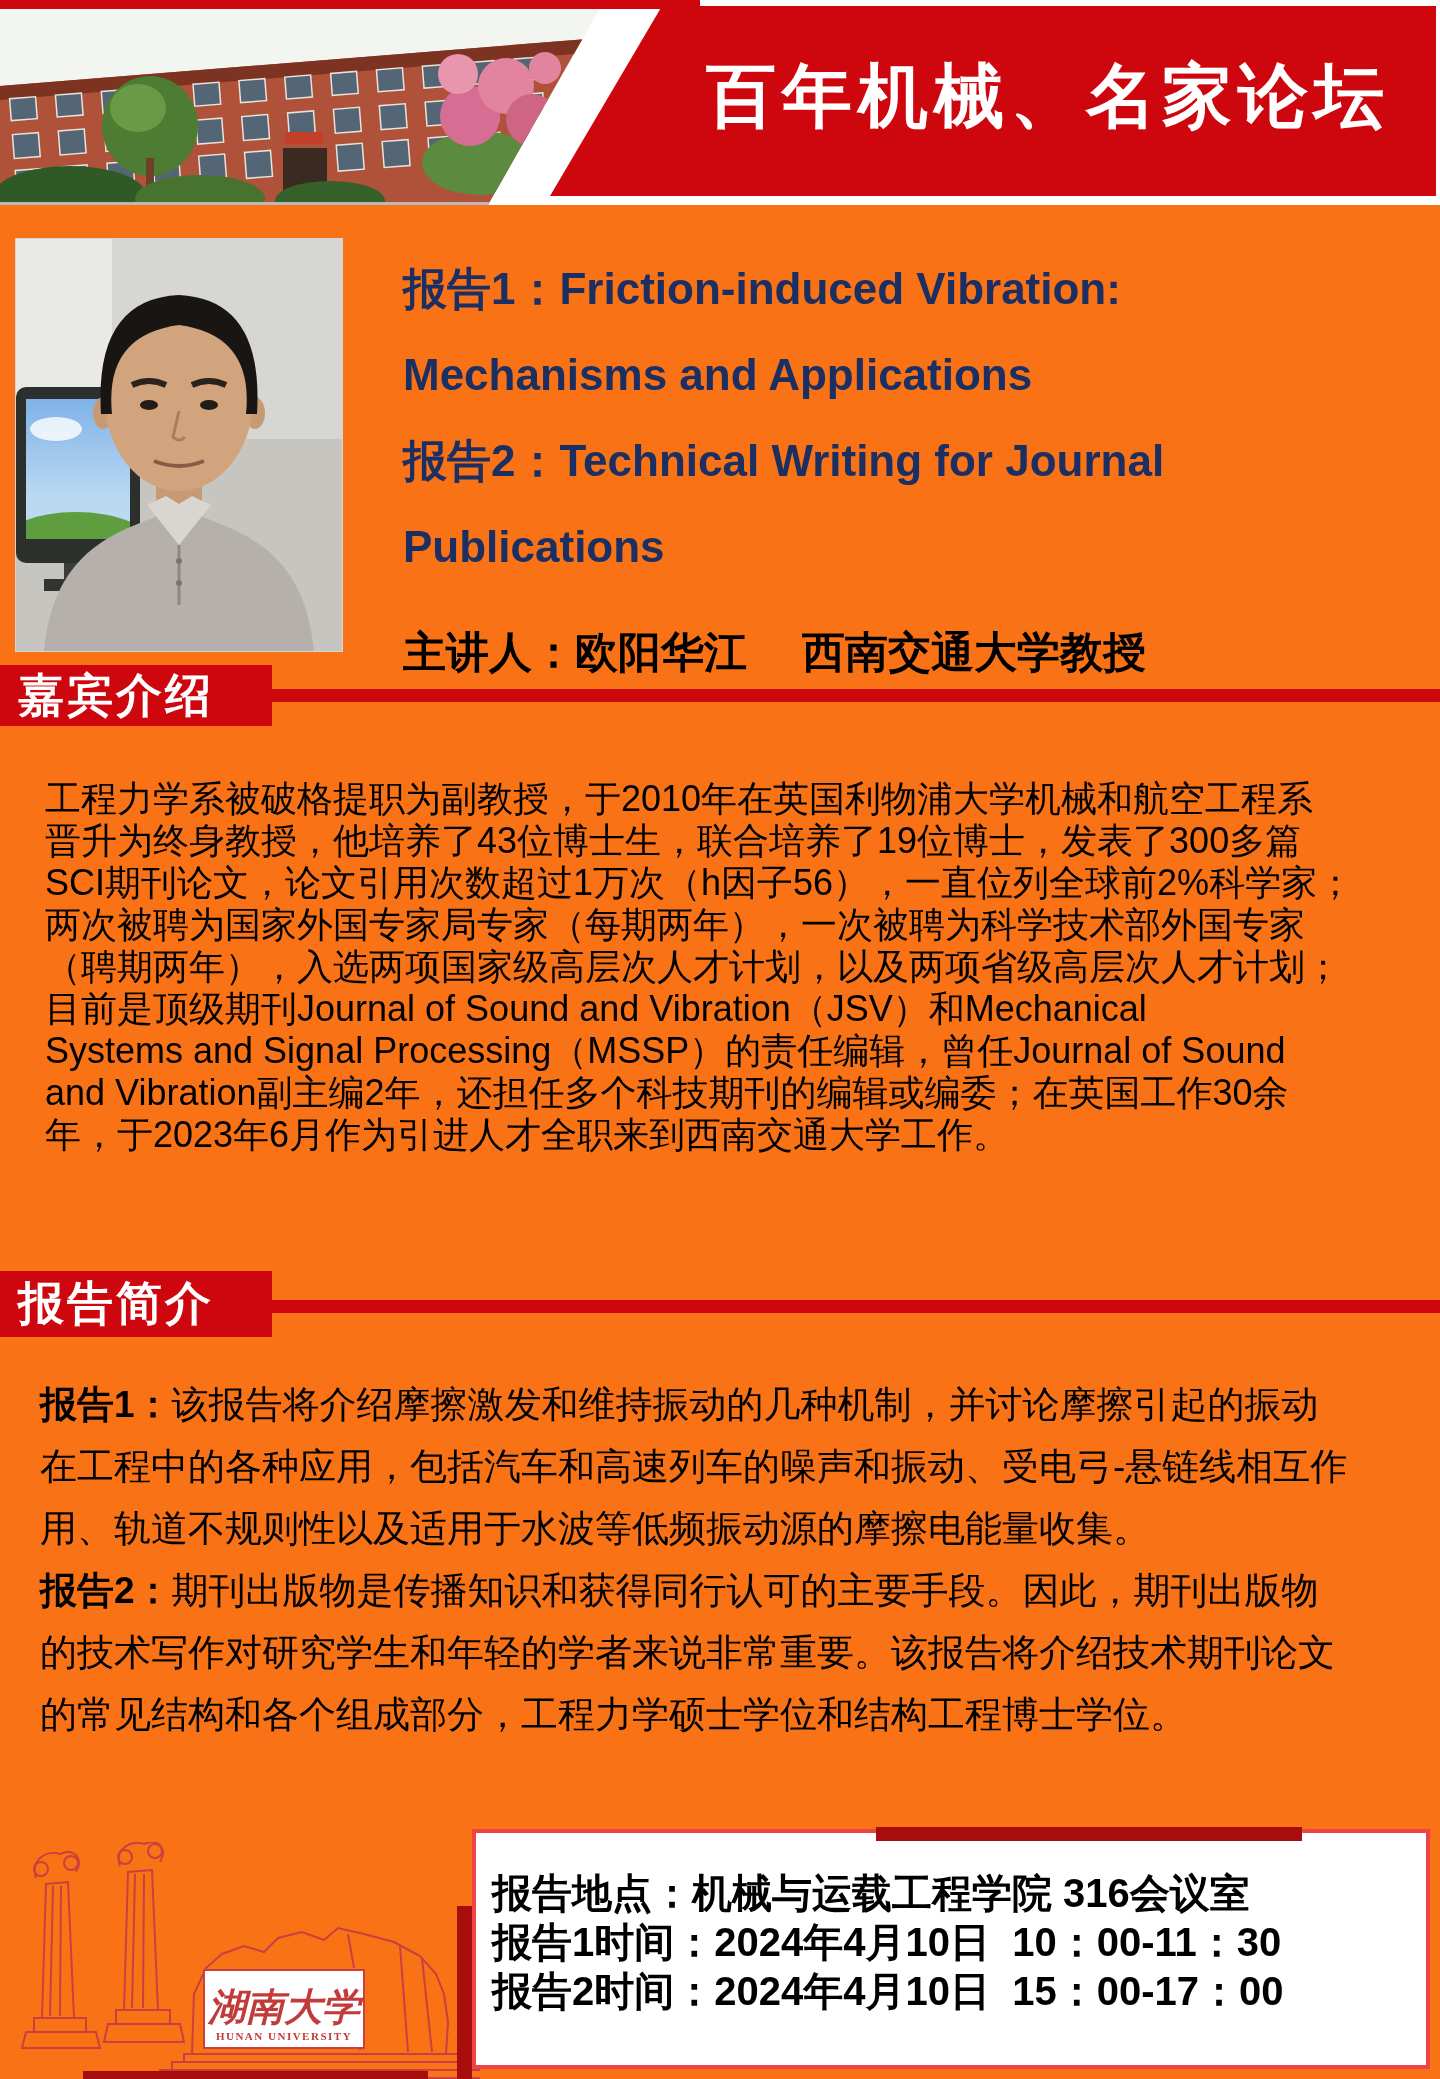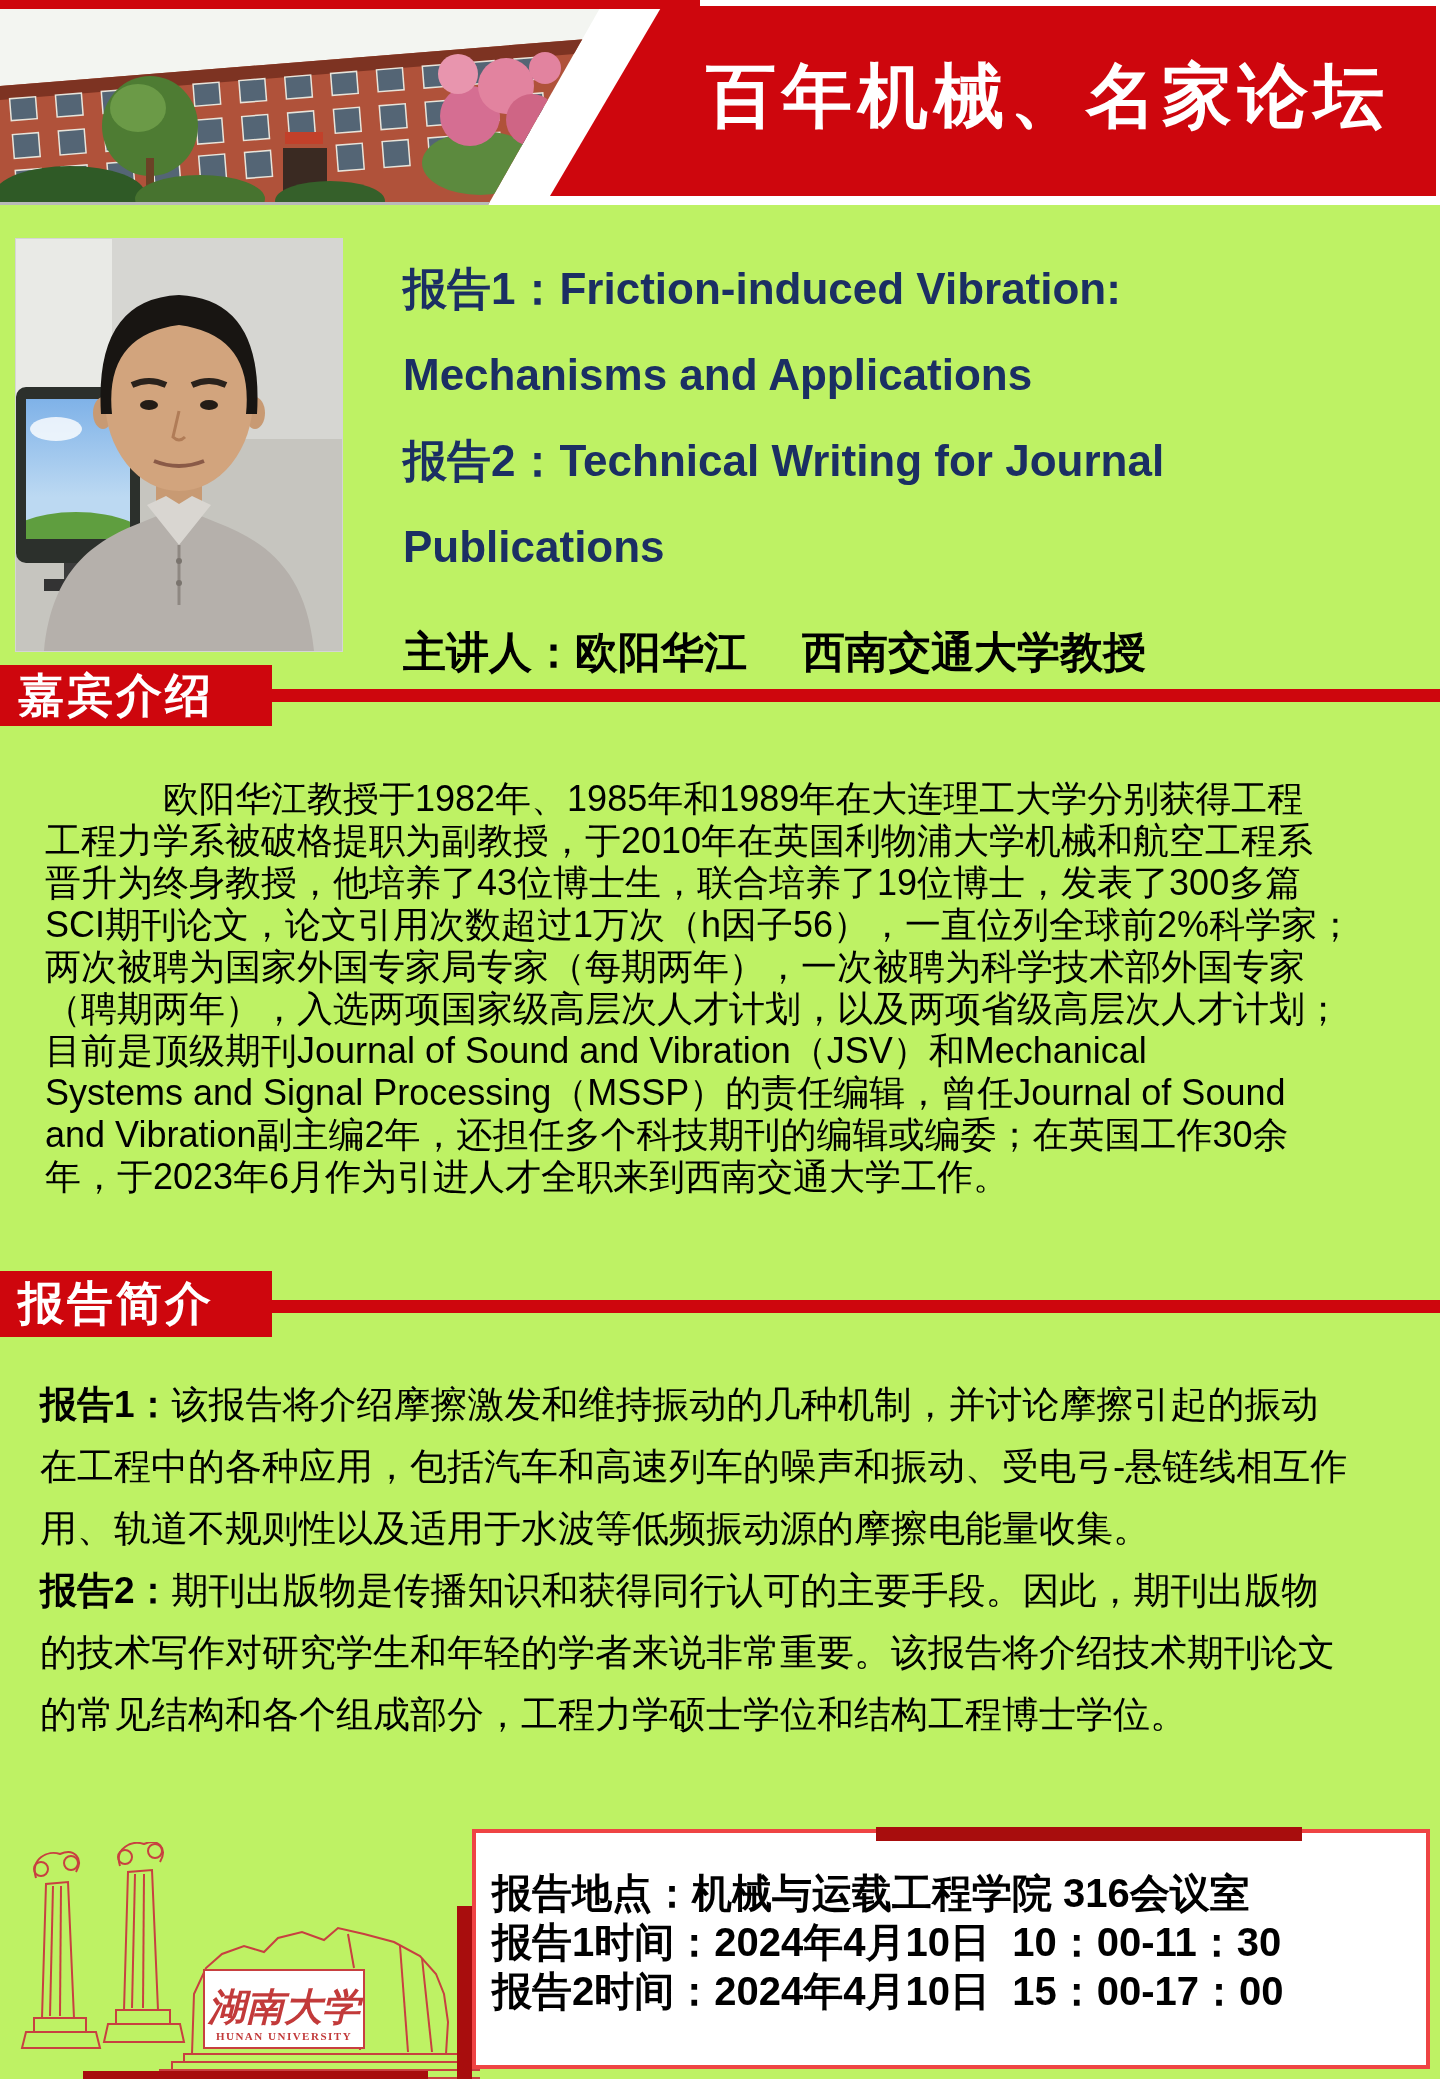--- a/index.html
+++ b/index.html
@@ -1,16 +1,16 @@
 <!DOCTYPE html>
 <html><head>
 <meta charset="utf-8">
 <style>
   html,body{margin:0;padding:0;background:#ffffff;}
-  .poster{position:relative;width:1440px;height:2079px;background:#bef264;overflow:hidden;
+  .poster{position:relative;width:1440px;height:2079px;background:#f97316;overflow:hidden;
           font-family:"Liberation Sans",sans-serif;}
 
   
   .banner{position:absolute;left:0;top:0;width:1440px;height:205px;background:#fff;}
   .banner-topstrip{position:absolute;left:0;top:0;width:700px;height:9px;background:#CE060D;}
   .banner-photo{position:absolute;left:0;top:8px;width:600px;height:197px;
                 clip-path:polygon(0 0,600px 0,488px 100%,0 100%);}
   .banner-red{position:absolute;left:0;top:6px;width:1436px;height:190px;background:#CE060D;
               clip-path:polygon(662px 0,100% 0,100% 100%,550px 100%);}
   .banner-title{position:absolute;left:660px;top:50px;width:776px;text-align:center;
@@ -169,21 +169,20 @@
     <div>报告2：Technical Writing for Journal</div>
     <div>Publications</div>
   </div>
   <div class="speaker">主讲人：欧阳华江　 西南交通大学教授</div>
 
   <div class="hdr-line guest"></div>
   <div class="hdr-box guest">
     <span>嘉宾介绍</span>
   </div>
   <div class="intro">
-    <div class="iline indent">欧阳华江教授于1982年、1985年和1989年在大连理工大学分别获得工程</div>
     <div class="iline">工程力学系被破格提职为副教授，于2010年在英国利物浦大学机械和航空工程系</div>
     <div class="iline">晋升为终身教授，他培养了43位博士生，联合培养了19位博士，发表了300多篇</div>
     <div class="iline">SCI期刊论文，论文引用次数超过1万次（h因子56），一直位列全球前2%科学家；</div>
     <div class="iline">两次被聘为国家外国专家局专家（每期两年），一次被聘为科学技术部外国专家</div>
     <div class="iline">（聘期两年），入选两项国家级高层次人才计划，以及两项省级高层次人才计划；</div>
     <div class="iline">目前是顶级期刊Journal of Sound and Vibration（JSV）和Mechanical</div>
     <div class="iline">Systems and Signal Processing（MSSP）的责任编辑，曾任Journal of Sound</div>
     <div class="iline">and Vibration副主编2年，还担任多个科技期刊的编辑或编委；在英国工作30余</div>
     <div class="iline">年，于2023年6月作为引进人才全职来到西南交通大学工作。</div>
   </div>

